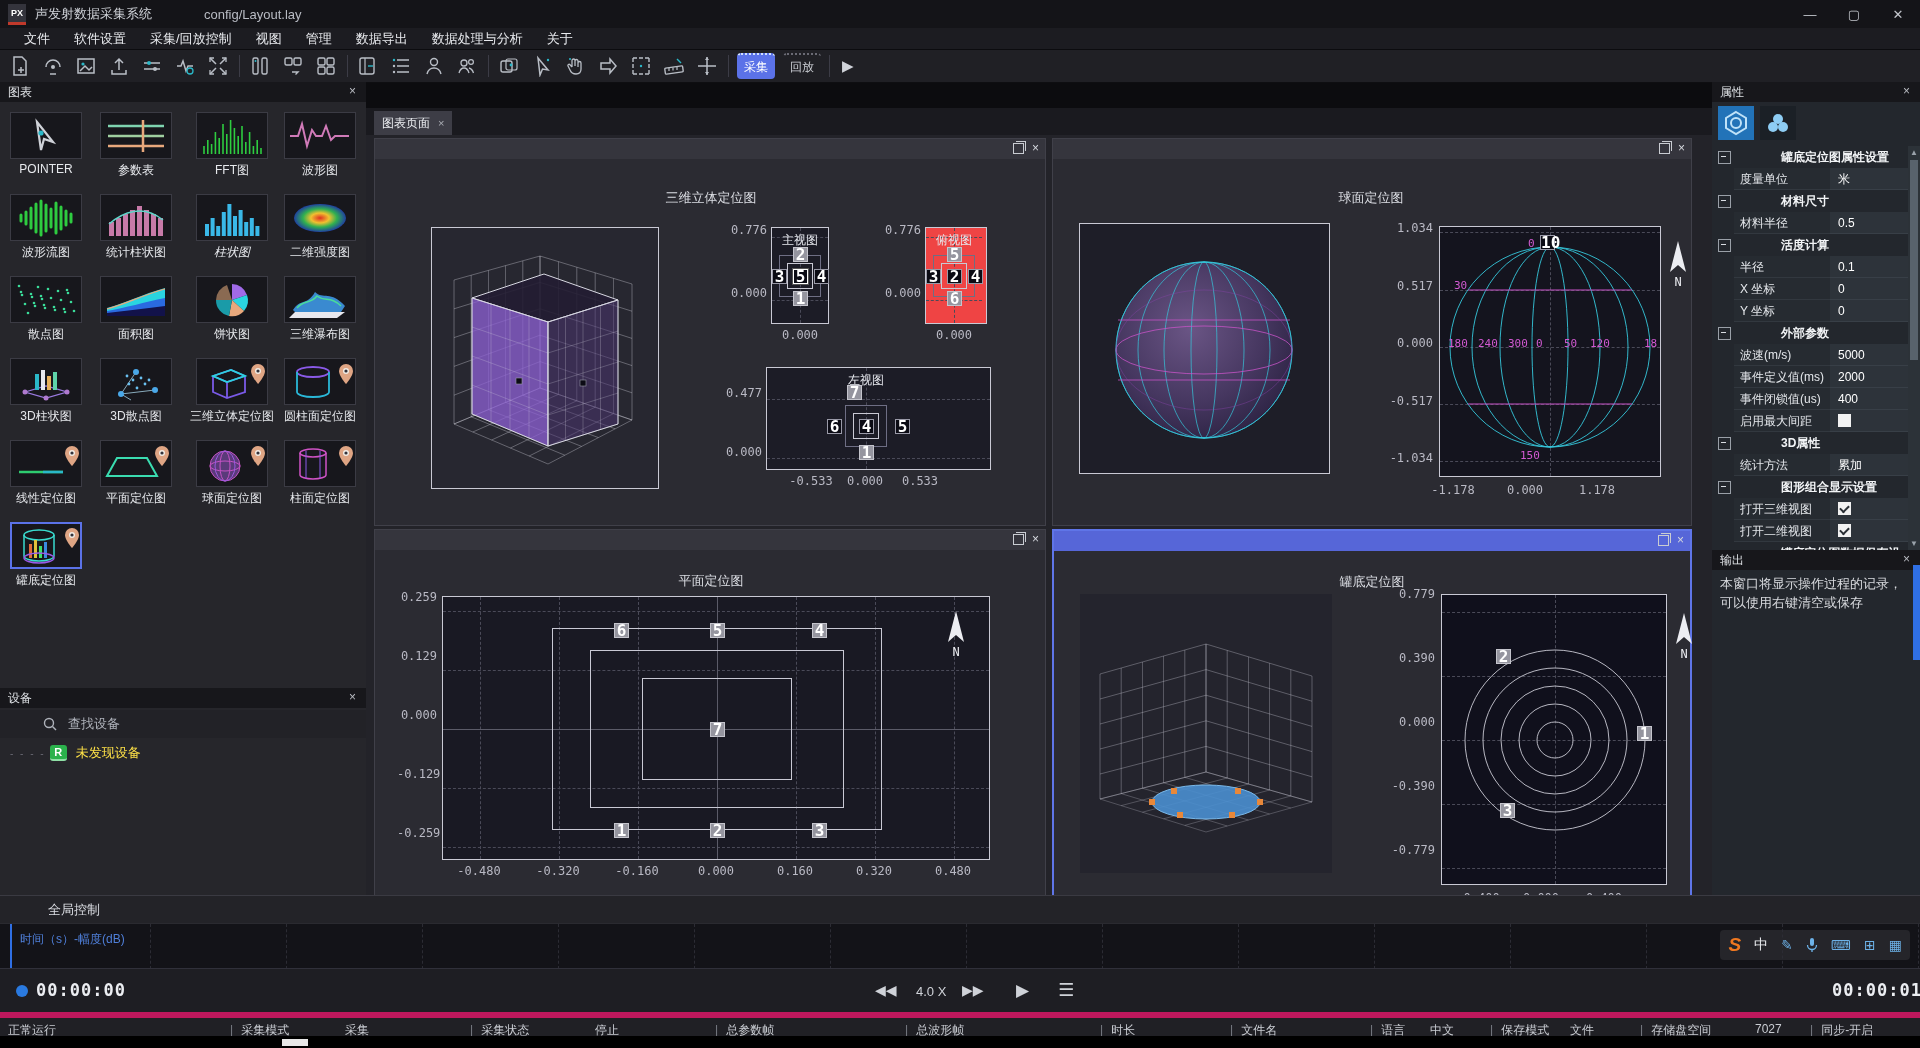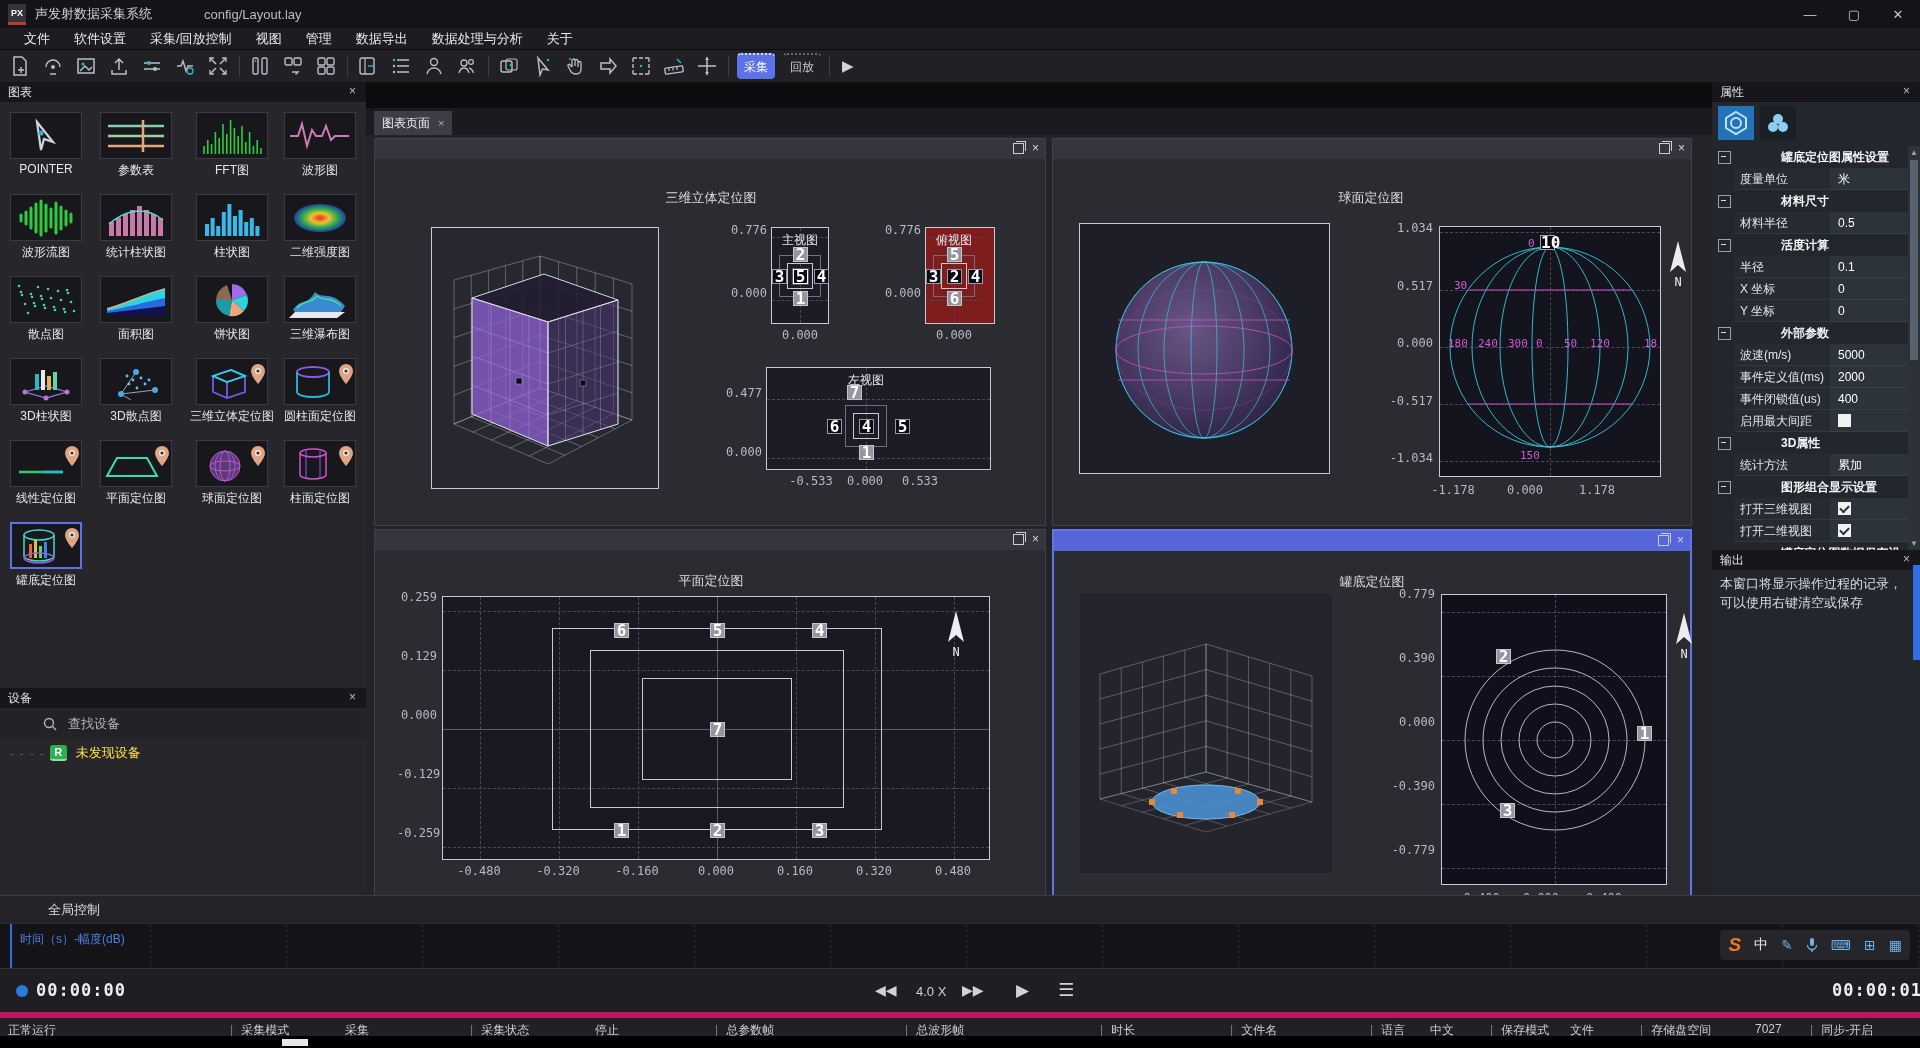--- a/index.html
+++ b/index.html
@@ -388,21 +388,21 @@
               <rect x="34" y="8" width="5" height="30" fill="#c77aa8"></rect>
               <rect x="41" y="12" width="5" height="26" fill="#c77aa8"></rect>
               <rect x="48" y="16" width="5" height="22" fill="#c77aa8"></rect>
               <rect x="55" y="20" width="5" height="18" fill="#c77aa8"></rect>
               <path d="M6 26 C20 14 40 6 60 22" stroke="#5fd4c8" stroke-width="1.6" fill="none"></path>
             </svg>
           </div>
         </div>
         <div class="chart-label">统计柱状图</div>
       </div>
-      <div class="chart-item" style="left: 196px; top: 112px;">
+      <div class="chart-item" style="left: 196px; top: 112px; font-style: italic;">
         <div class="chart-box">
           <div>
             <svg width="66" height="40" viewBox="0 0 66 40">
               <rect x="6" y="26" width="4" height="12" fill="#3ab8e8"></rect>
               <rect x="11.6" y="20" width="4" height="18" fill="#3ab8e8"></rect>
               <rect x="17.2" y="28" width="4" height="10" fill="#3ab8e8"></rect>
               <rect x="22.799999999999997" y="14" width="4" height="24" fill="#3ab8e8"></rect>
               <rect x="28.4" y="6" width="4" height="32" fill="#3ab8e8"></rect>
               <rect x="34" y="18" width="4" height="20" fill="#3ab8e8"></rect>
               <rect x="39.599999999999994" y="12" width="4" height="26" fill="#3ab8e8"></rect>
@@ -776,21 +776,21 @@
             <div class="wrect" style="left: 15px; top: 35px; width: 26px; height: 26px;"></div>
             <div class="sensor gray" style="left: 21px; top: 19px;">2</div>
             <div class="sensor dark" style="left: 0px; top: 41px;">3</div>
             <div class="sensor dark sel" style="left: 21px; top: 41px;">5</div>
             <div class="sensor dark" style="left: 42px; top: 41px;">4</div>
             <div class="sensor gray" style="left: 21px; top: 63px;">1</div>
           </div>
           <div class="axlabel r" style="left: 352px; top: 84px; width: 40px;">0.776</div>
           <div class="axlabel r" style="left: 352px; top: 147px; width: 40px;">0.000</div>
           <div class="axlabel c" style="left: 401px; top: 189px; width: 48px;">0.000</div>
-          <div class="plotframe" style="left: 550px; top: 88px; width: 70px; height: 97px; background: #7f1d1d;">
+          <div class="plotframe" style="left: 550px; top: 88px; width: 62px; height: 97px; background: #ef4444;">
             <div class="dash-v" style="left: 28px; top: 0px; height: 95px;"></div>
             <div class="dash-h" style="left: 0px; top: 9px; width: 56px;"></div>
             <div class="dash-h" style="left: 0px; top: 72px; width: 56px;"></div>
             <div class="viewlabel" style="left: 10px; top: 4px;">俯视图</div>
             <div class="wrect dim" style="left: 7px; top: 27px; width: 42px; height: 42px;"></div>
             <div class="wrect" style="left: 15px; top: 35px; width: 26px; height: 26px;"></div>
             <div class="sensor gray" style="left: 21px; top: 19px;">5</div>
             <div class="sensor dark" style="left: 0px; top: 41px;">3</div>
             <div class="sensor dark" style="left: 21px; top: 41px;">2</div>
             <div class="sensor dark" style="left: 42px; top: 41px;">4</div>

